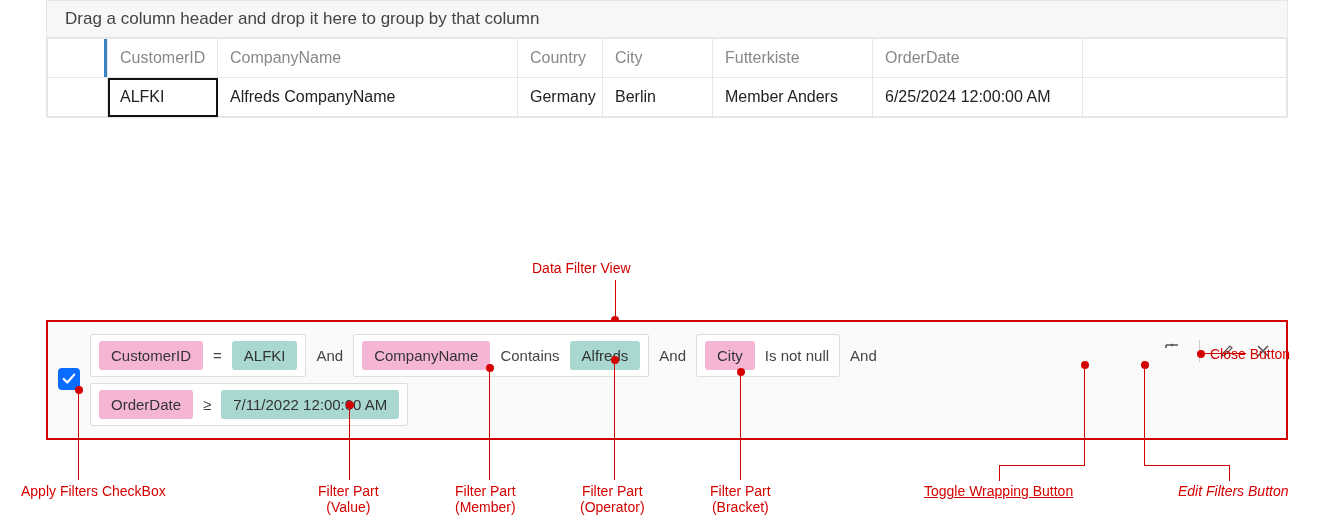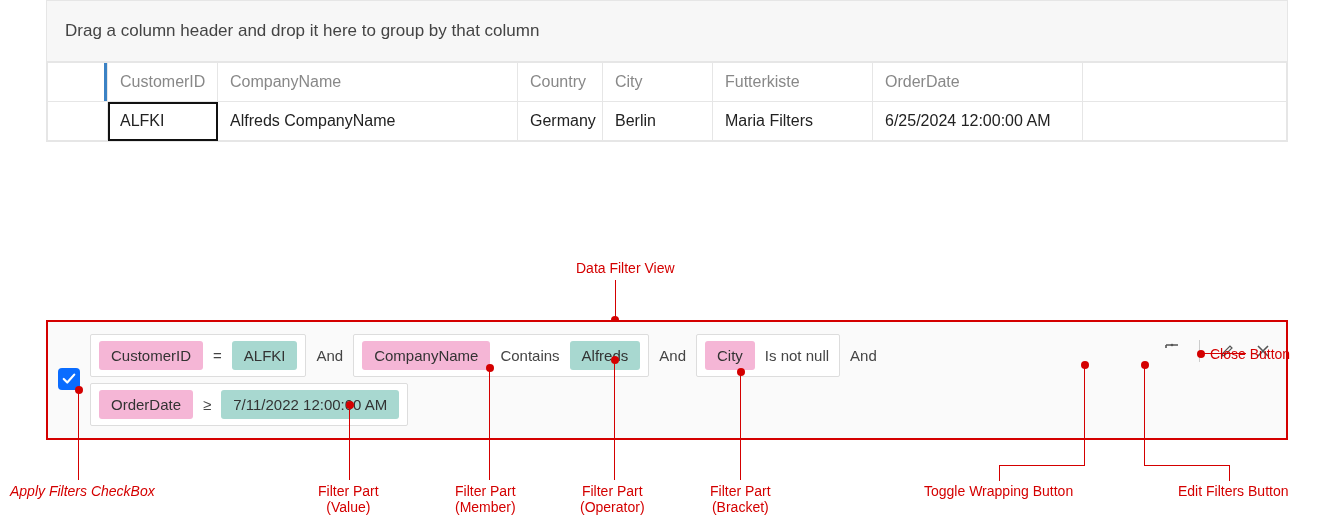--- a/index.html
+++ b/index.html
@@ -11,21 +11,21 @@
     font-size: 15px;
     color: #333;
     width: 1334px;
   }
   .grid-wrap {
     margin: 0 46px;
     border: 1px solid #e6e6e6;
   }
   .group-panel {
     background: #f7f7f7;
-    padding: 20px 18px;
+    padding: 8px 18px;
     font-size: 17px;
     color: #444;
     border-bottom: 1px solid #e6e6e6;
   }
   table.grid {
     width: 100%;
     border-collapse: collapse;
     table-layout: fixed;
   }
   .grid th, .grid td {
@@ -192,29 +192,29 @@
           <th></th>
         </tr>
       </thead>
       <tbody>
         <tr>
           <td></td>
           <td class="cell-focus">ALFKI</td>
           <td>Alfreds CompanyName</td>
           <td>Germany</td>
           <td>Berlin</td>
-          <td>Maria Filters</td>
+          <td>Member Anders</td>
           <td>6/25/2024 12:00:00 AM</td>
           <td></td>
         </tr>
       </tbody>
     </table>
   </div>
 
-  <div class="ann-label" style="left:576px; top:260px;">Data Filter View</div>
+  <div class="ann-label" style="left:532px; top:260px;">Data Filter View</div>
   <div class="ann-line" style="left:615px; top:280px; width:1px; height:40px;"></div>
   <div class="ann-dot" style="left:615px; top:320px;"></div>
 
   <div class="filter-area">
     <div class="filter-inner">
       <div class="checkbox">
         <svg viewBox="0 0 16 16">
             <path d="M2 8 l4 4 l8 -9" stroke="#fff" stroke-width="2.5" fill="none" stroke-linecap="round" stroke-linejoin="round"></path>
           </svg>
       </div>
@@ -266,21 +266,21 @@
       </div>
     </div>
   </div>
 
   <div class="ann-dot" style="left:1201px; top:354px;"></div>
   <div class="ann-line" style="left:1201px; top:353px; width:45px; height:1px;"></div>
   <div class="ann-label" style="left:1210px; top:346px;">Close Button</div>
 
   <div class="ann-dot" style="left:79px; top:390px;"></div>
   <div class="ann-line" style="left:78px; top:390px; width:1px; height:90px;"></div>
-  <div class="ann-label" style="left:10px; top:483px;font-style:italic;">Apply Filters CheckBox</div>
+  <div class="ann-label" style="left:21px; top:483px;">Apply Filters CheckBox</div>
 
   <div class="ann-dot" style="left:350px; top:405px;"></div>
   <div class="ann-line" style="left:349px; top:405px; width:1px; height:75px;"></div>
   <div class="ann-label" style="left:318px; top:483px; white-space:pre; text-align:center;">Filter Part
 (Value)</div>
 
   <div class="ann-dot" style="left:490px; top:368px;"></div>
   <div class="ann-line" style="left:489px; top:368px; width:1px; height:112px;"></div>
   <div class="ann-label" style="left:455px; top:483px; white-space:pre; text-align:center;">Filter Part
 (Member)</div>
@@ -292,21 +292,21 @@
 
   <div class="ann-dot" style="left:741px; top:372px;"></div>
   <div class="ann-line" style="left:740px; top:372px; width:1px; height:108px;"></div>
   <div class="ann-label" style="left:710px; top:483px; white-space:pre; text-align:center;">Filter Part
 (Bracket)</div>
 
   <div class="ann-dot" style="left:1085px; top:365px;"></div>
   <div class="ann-line" style="left:1084px; top:365px; width:1px; height:100px;"></div>
   <div class="ann-line" style="left:1000px; top:465px; width:85px; height:1px;"></div>
   <div class="ann-line" style="left:999px; top:465px; width:1px; height:16px;"></div>
-  <div class="ann-label" style="left:924px; top:483px;">Toggle Wrapping Button</div>
+  <div class="ann-label" style="left:924px; top:483px;text-decoration:underline;">Toggle Wrapping Button</div>
 
   <div class="ann-dot" style="left:1145px; top:365px;"></div>
   <div class="ann-line" style="left:1144px; top:365px; width:1px; height:100px;"></div>
   <div class="ann-line" style="left:1144px; top:465px; width:86px; height:1px;"></div>
   <div class="ann-line" style="left:1229px; top:465px; width:1px; height:16px;"></div>
-  <div class="ann-label" style="left:1178px; top:483px;">Edit Filters Button</div>
+  <div class="ann-label" style="left:1178px; top:483px;font-style:italic;">Edit Filters Button</div>
 
 </div>
 
 </body></html>

